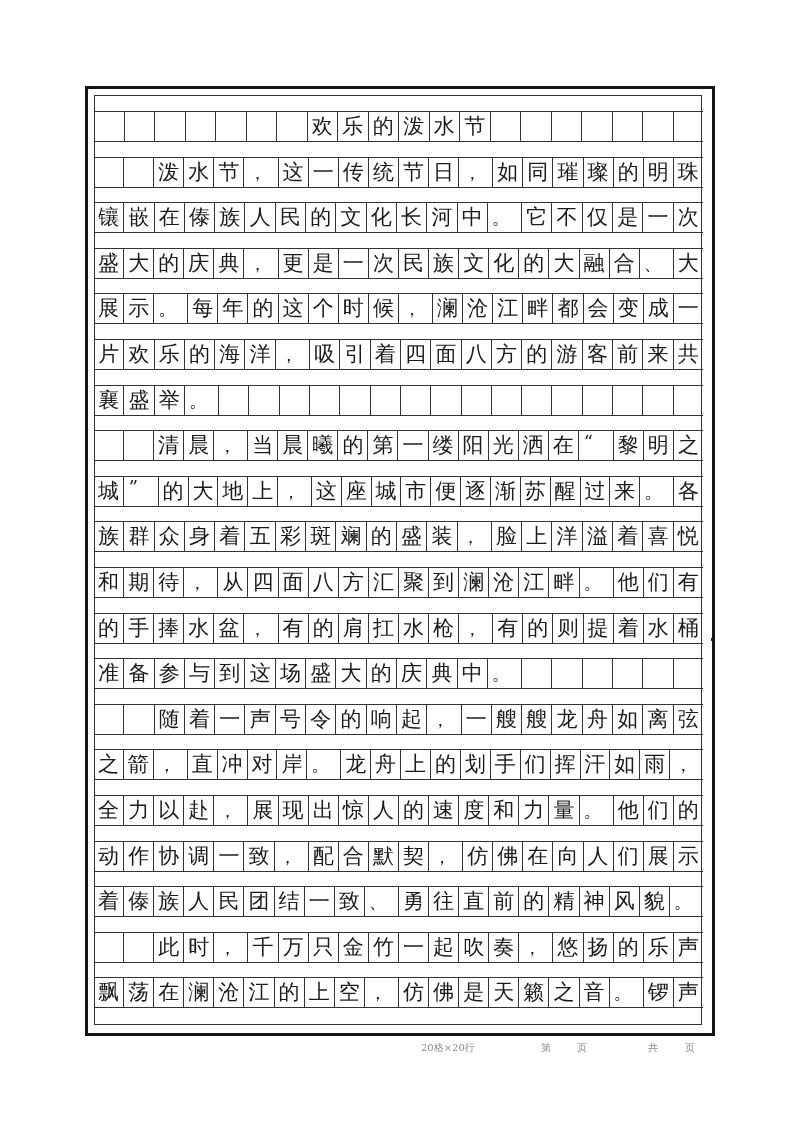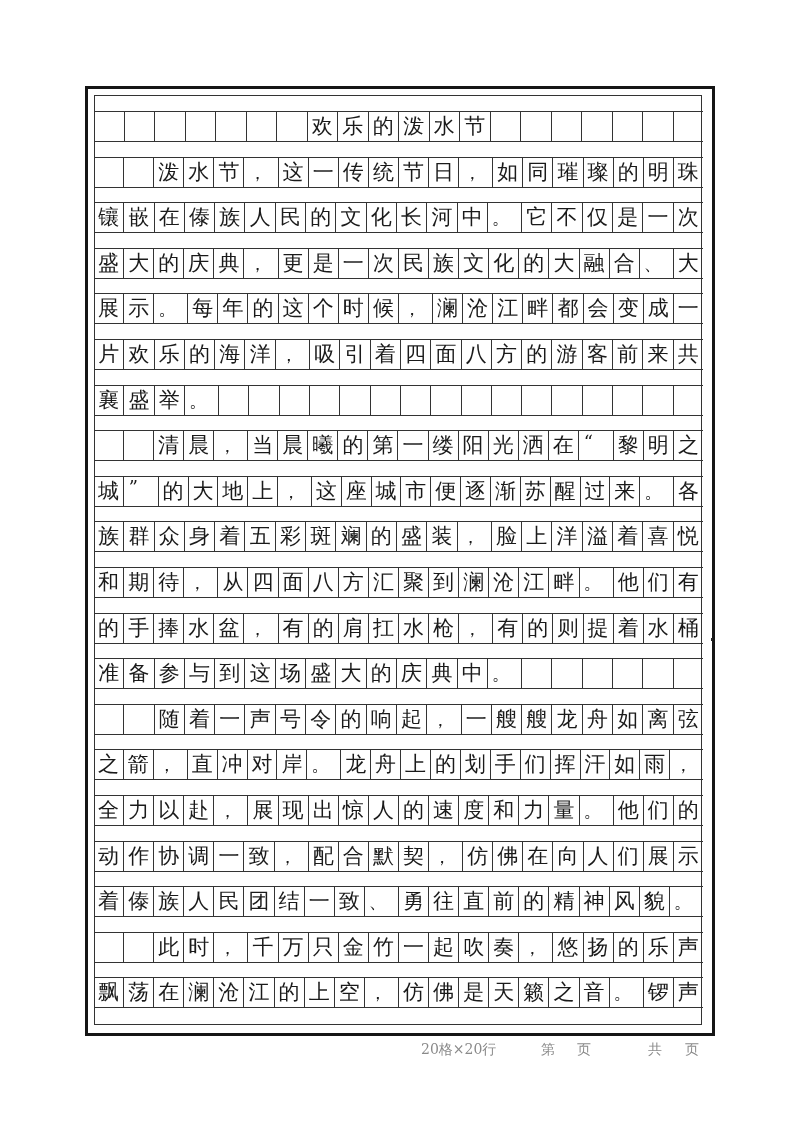--- a/index.html
+++ b/index.html
@@ -74,21 +74,21 @@
       width: 2px;
       height: 3px;
       background: #222;
     }
     .footer {
       position: absolute;
       top: 1041px;
       left: 0;
       width: 800px;
       height: 18px;
-      font-size: 14px;
+      font-size: 10px;
       color: #8a8a8a;
       font-family: "DejaVu Serif", "Liberation Serif", serif;
     }
     .footer span { position: absolute; white-space: nowrap; }
     .f-grid { left: 421px; }
     .f-di { left: 541px; }
     .f-ye1 { left: 577px; }
     .f-gong { left: 648px; }
     .f-ye2 { left: 685px; }
   </style>

